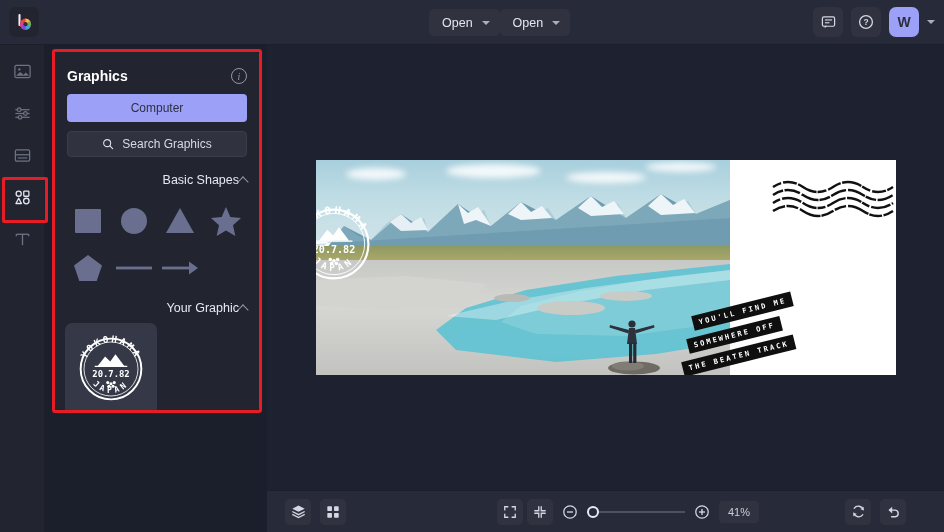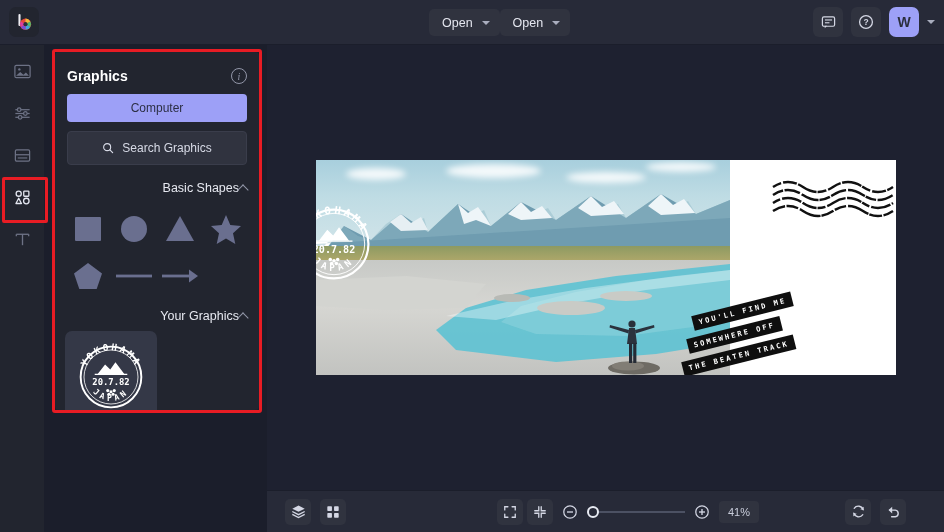--- a/index.html
+++ b/index.html
@@ -94,21 +94,21 @@
     display: flex; align-items: center; justify-content: center;
     color: #9296a8; font-size: 10px; font-style: italic; font-family: "Liberation Serif", serif;
   }
   .btn-primary {
     margin: 0 12px; height: 28px; background: #9da0f7; border-radius: 4px;
     display: flex; align-items: center; justify-content: center;
     color: #2c2f44; font-size: 12px; border: none; width: 180px;
     font-family: "Liberation Sans", sans-serif;
   }
   .btn-search {
-    margin: 9px 12px 0 12px; height: 34px; background: #30333f; border-radius: 4px;
+    margin: 9px 12px 0 12px; height: 26px; background: #30333f; border-radius: 4px;
     display: flex; align-items: center; justify-content: center; gap: 8px;
     color: #d7dae6; font-size: 12px; border: 1px solid #3a3d4b; width: 180px;
     font-family: "Liberation Sans", sans-serif;
   }
   .sec-head {
     display: flex; align-items: center; justify-content: flex-end;
     padding: 16px 12px 8px 12px;
   }
   .sec-title { color: #e6e8f0; font-size: 12.5px; }
   .chev-up {
@@ -362,21 +362,21 @@
         </div>
         <div class="shape-cell">
           <svg width="40" height="32" viewBox="0 0 40 32">
             <rect x="2" y="14.6" width="30" height="2.8" fill="#6a6f8f"></rect>
             <path d="M29 9.5 L38 16 L29 22.5 Z" fill="#6a6f8f"></path>
           </svg>
         </div>
       </div>
 
       <div class="sec-head" style="padding-top:10px;">
-        <span class="sec-title">Your Graphics</span>
+        <span class="sec-title">Your Graphic</span>
         <span class="chev-up"></span>
       </div>
 
       <div class="your-graphics">
         <div class="thumb">
           <svg width="74" height="74" viewBox="0 0 100 100">
             <defs>
               <path id="tarc" d="M 50,50 m -36,0 a 36,36 0 1,1 72,0" fill="none"></path>
               <path id="barc" d="M 50,50 m -32,0 a 32,32 0 1,0 64,0" fill="none"></path>
             </defs>

